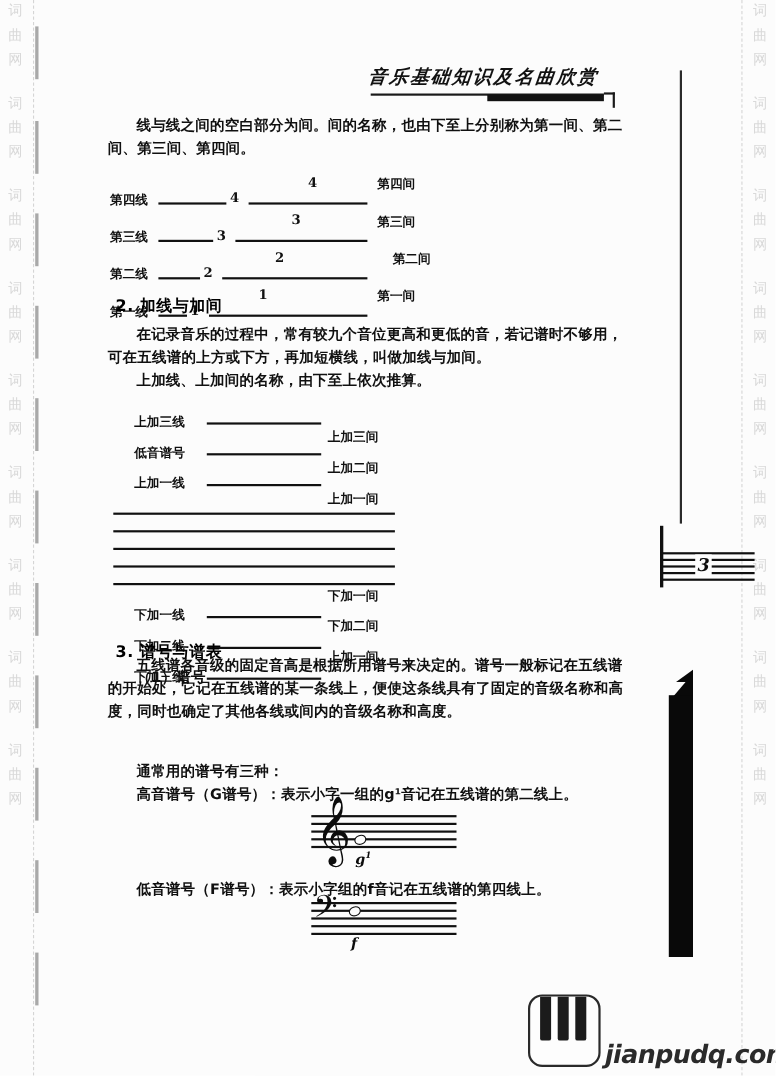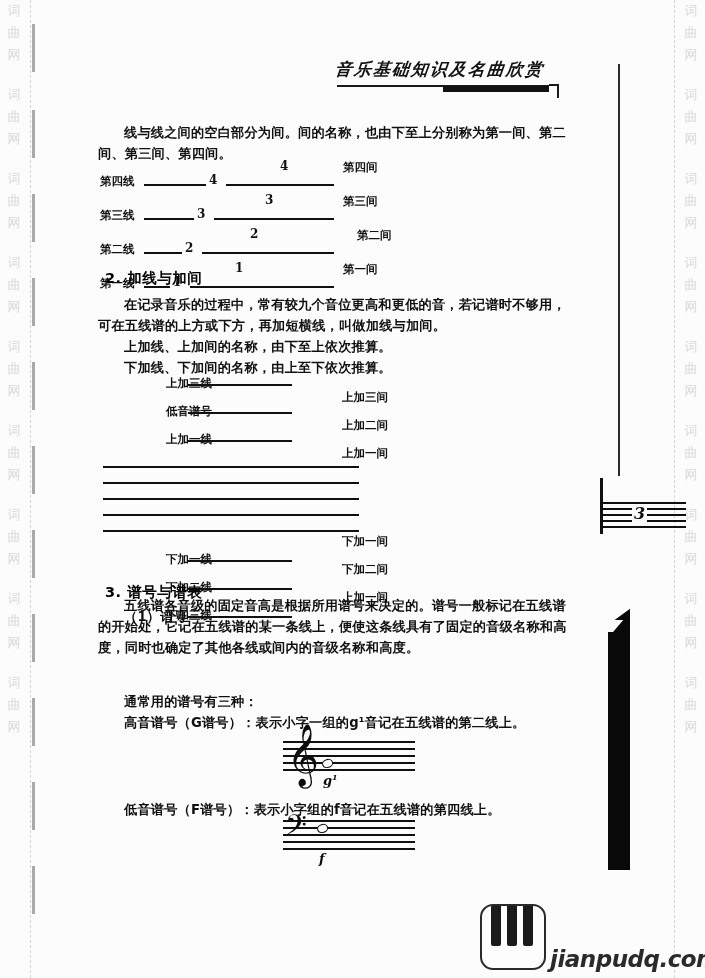--- a/index.html
+++ b/index.html
@@ -237,21 +237,21 @@
   .diag2 { position: absolute; left: 40px; top: 378px; width: 330px; height: 180px; }
   .led-line {
     position: absolute; height: 1.6px; background: #111;
   }
   .staff-line {
     position: absolute; left: 3px; width: 256px; height: 1.6px; background: #111;
   }
   .led-label {
     position: absolute;
     font-size: 11.5px; font-weight: 700; color: #101010;
-    font-family: "DejaVu Sans", sans-serif; white-space: nowrap; margin-left: 44px;
+    font-family: "DejaVu Sans", sans-serif; white-space: nowrap;
   }
 
   
   .music { position: absolute; }
   .ms-line {
     position: absolute; left: 0; height: 1.5px; background: #111;
   }
   .clef {
     position: absolute;
     font-family: "DejaVu Sans", sans-serif;
@@ -441,21 +441,21 @@
     <div class="pn-line" style="top:2px;"></div>
     <div class="pn-line" style="top:8px;"></div>
     <div class="pn-line" style="top:14px;"></div>
     <div class="pn-line" style="top:20px;"></div>
     <div class="pn-line" style="top:26px;"></div>
     <div class="pn-num">3</div>
   </div>
 
   <div class="content">
 
-    <p class="body indent t" style="left:38px; top:122px; width:470px;">线与线之间的空白部分为间。间的名称，也由下至上分别称为第一间、第二间、第三间、第四间。</p>
+    <p class="body indent t" style="left:38px; top:104px; width:470px;">线与线之间的空白部分为间。间的名称，也由下至上分别称为第一间、第二间、第三间、第四间。</p>
 
     <div class="diag1">
 
 
       <div class="d1-row" style="height:16px;">
         <div class="d1-space-num" style="left:180px; top:-1px;">4</div>
         <div class="d1-right" style="left:243px; top:0px;">第四间</div>
       </div>
 
       <div class="d1-row">
@@ -501,21 +501,20 @@
         <div class="d1-line" style="left:90px; width:144px;"></div>
       </div>
     </div>
 
     <h3 class="heading t" style="left:38px; top:262px;">2. 加线与加间</h3>
 
     <p class="body indent t" style="left:38px; top:294px; width:470px;">在记录音乐的过程中，常有较九个音位更高和更低的音，若记谱时不够用，可在五线谱的上方或下方，再加短横线，叫做加线与加间。</p>
 
     <p class="body indent t" style="left:38px; top:336px; width:470px;">上加线、上加间的名称，由下至上依次推算。</p>
 
-    <p class="body indent t" style="left:38px; top:357px; width:470px;">下加线、下加间的名称，由上至下依次推算。</p>
 
     <div class="diag2">
 
       <div class="led-label" style="left:22px; top:-2px;">上加三线</div>
       <div class="led-line" style="left:88px; top:6px; width:104px;"></div>
       <div class="led-label" style="left:198px; top:12px;">上加三间</div>
 
       <div class="led-label" style="left:22px; top:26px;">低音谱号</div>
       <div class="led-line" style="left:88px; top:34px; width:104px;"></div>
       <div class="led-label" style="left:198px; top:40px;">上加二间</div>

